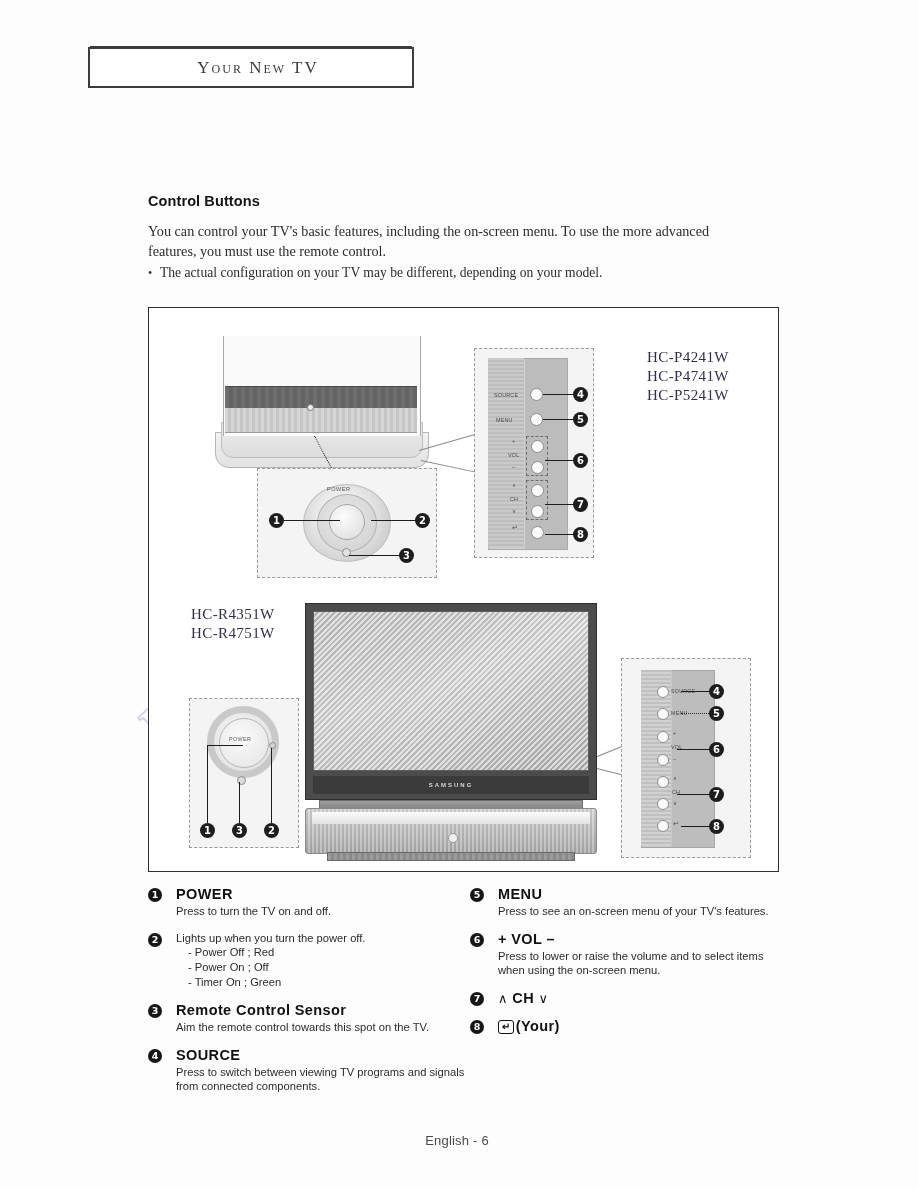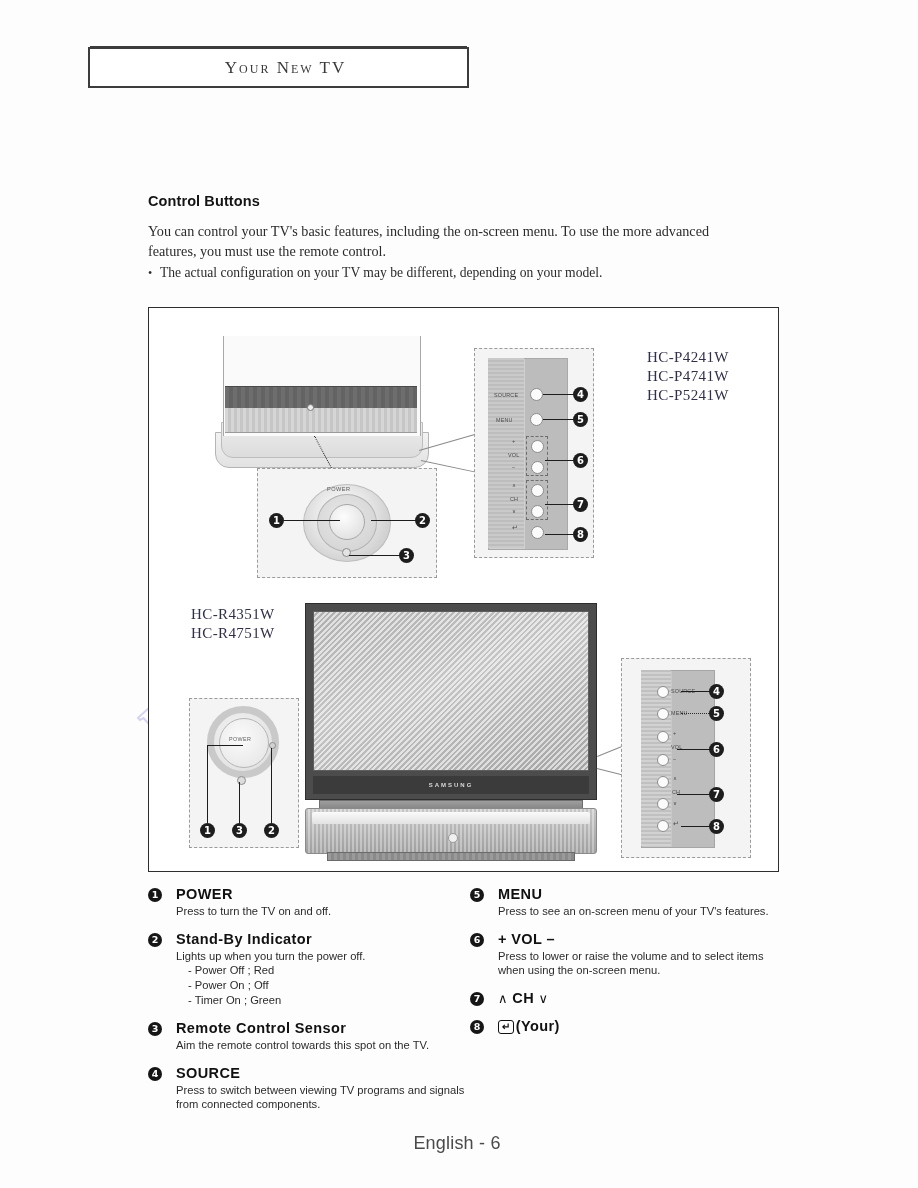--- a/index.html
+++ b/index.html
@@ -22,21 +22,21 @@
     position: absolute;
     inset: 0;
     background: #fdfdfd;
   }
 
   
   .header-box {
     position: absolute;
     left: 88px;
     top: 47px;
-    width: 381px;
+    width: 326px;
     height: 41px;
     border: 2px solid #3c3c3c;
     background: #ffffff;
     box-sizing: border-box;
   }
   .header-box .rule {
     position: absolute;
     left: 0; right: 0; top: -3px;
     height: 2px;
     background: #3c3c3c;
@@ -375,21 +375,21 @@
     margin-right: 2px;
   }
   .chev { font-size: 13px; font-weight: normal; }
 
   
   .footer {
     position: absolute;
     left: 0; right: 0;
     top: 1133px;
     text-align: center;
-    font-size: 18px;
+    font-size: 13px;
     color: #4a4a4a;
     letter-spacing: .2px;
     margin-left: 36px;
   }
   .footer-offset { padding-right: 40px; }
 
   
   .watermark {
     position: absolute;
     left: 110px;
@@ -588,21 +588,20 @@
     <div class="legend-col left">
 
       <div class="leg-item">
         <span class="leg-num">1</span>
         <div class="leg-title">POWER</div>
         <div class="leg-desc">Press to turn the TV on and off.</div>
       </div>
 
       <div class="leg-item">
         <span class="leg-num">2</span>
-        <div class="leg-title">Stand-By Indicator</div>
         <div class="leg-desc">Lights up when you turn the power off.</div>
         <div class="leg-sub">- Power Off ; Red</div>
         <div class="leg-sub">- Power On ; Off</div>
         <div class="leg-sub">- Timer On ; Green</div>
       </div>
 
       <div class="leg-item">
         <span class="leg-num">3</span>
         <div class="leg-title">Remote Control Sensor</div>
         <div class="leg-desc">Aim the remote control towards this spot on the TV.</div>

